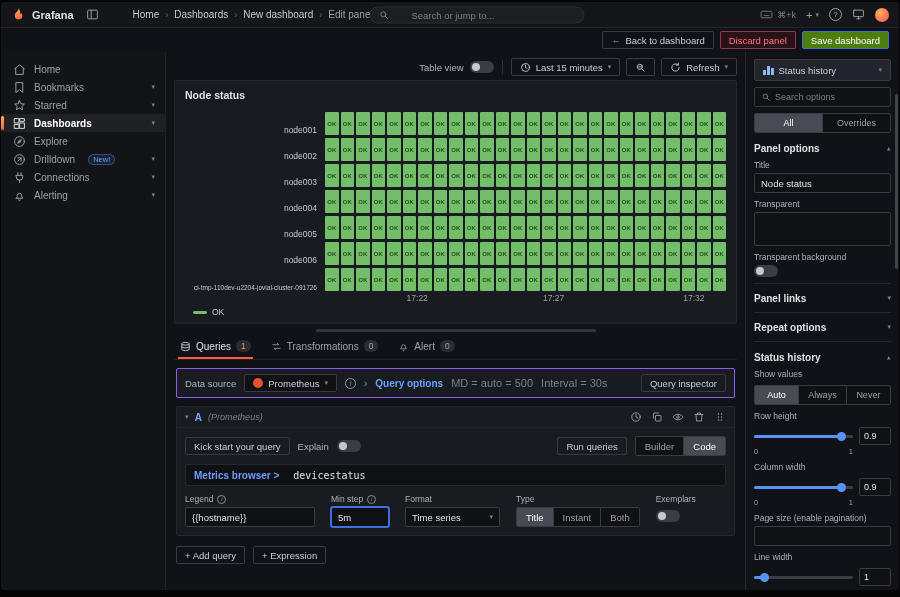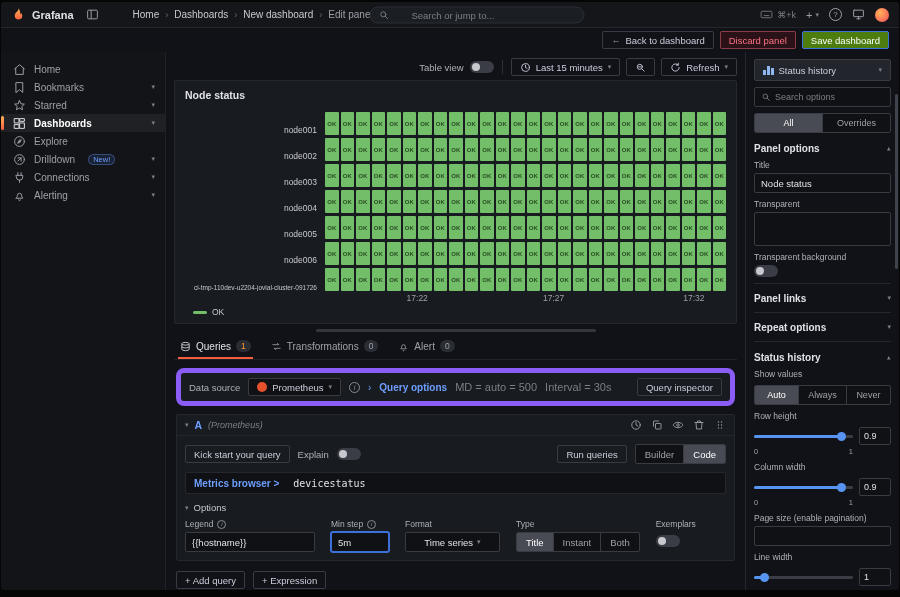--- a/index.html
+++ b/index.html
@@ -75,21 +75,21 @@
   
   .qtabs{display:flex;gap:16px;align-items:flex-end;height:24px;padding:0 4px;border-bottom:1px solid #1f2227;flex:none}
   .qtab{display:flex;align-items:center;gap:5px;font-size:10px;color:#9da0a8;padding:0 2px 5px;border-bottom:2px solid transparent;cursor:pointer}
   .qtab.active{color:#e0e1e6;border-bottom-color:#f55f3e}
   .count{background:#2a2d33;border-radius:8px;padding:0 5px;font-size:8.5px;height:12px;line-height:12px;color:#9da0a8}
   .qtab.active .count{color:#ff9830}
   .tab-ic{display:flex;color:inherit}
 
   
   .query-area{flex:1;padding:8px 2px 0;min-height:0}
-  .ds-row{display:flex;align-items:center;gap:8px;background:#181b1f;border:5px solid #8b5cf6;border-radius:8px;padding:5px 8px}
+  .ds-row{display:flex;align-items:center;gap:8px;background:#181b1f;border:1px solid #8b5cf6;border-radius:2px;padding:5px 8px}
   .ds-label{font-size:9.5px;color:#aeb1b8}
   .ds-select{background:#101114}
   .prom-dot{width:10px;height:10px;border-radius:50%;background:#e6522c;flex:none}
   .info-circle{width:11px;height:11px;border-radius:50%;border:1px solid #8a8e95;display:inline-flex;align-items:center;justify-content:center;flex:none;cursor:pointer}
   .info-circle::after{content:"i";font-size:7px;color:#8a8e95;font-style:italic}
   .info-circle.small{width:9px;height:9px}
   .info-circle.small::after{font-size:6px}
   .qo-chevron{color:#6e9fff;font-size:10px}
   .qo-link{color:#6e9fff;font-size:10px;font-weight:700;cursor:pointer;text-decoration:none}
   .qo-summary{font-size:11px;color:#7b7f87}
@@ -109,21 +109,21 @@
   .seg-cell.active{background:#484b53;color:#fff}
   .qc-querystrip{margin-top:8px;display:flex;align-items:center;gap:14px;background:#101114;border:1px solid #24272e;border-radius:2px;height:22px;padding:0 8px}
   .mb-link{color:#6e9fff;font-size:10px;font-weight:700;cursor:pointer;text-decoration:none;white-space:nowrap}
   .query-text{font-family:"DejaVu Sans Mono","Liberation Mono",monospace;font-size:10px;color:#e0e1e6;cursor:text}
   .qc-options{margin-top:8px}
   .opt-header{display:flex;align-items:center;gap:5px;font-size:9.5px;color:#c7c9cf;cursor:pointer}
   .opt-fields{display:flex;gap:16px;margin-top:6px;align-items:flex-start}
   .field-label{display:flex;align-items:center;gap:4px;font-size:8.5px;color:#aeb1b8;margin-bottom:3px}
   .input{background:#101114;border:1px solid #393b42;border-radius:2px;height:20px;display:flex;align-items:center;gap:4px;padding:0 6px;font-size:9.5px;color:#e0e1e6;cursor:text}
   .input.focused{border-color:#3d71d9;box-shadow:0 0 0 1px #3d71d9}
-  .input.select{cursor:pointer;justify-content:center}
+  .input.select{cursor:pointer;justify-content:space-between}
   .w130{width:130px}.w60{width:58px}.w95{width:95px}
   .add-row{display:flex;gap:8px;margin-top:10px}
 
   
   .options{width:154px;flex:none;border-left:1px solid #24272e;background:#111217;padding:7px 8px;position:relative;overflow:hidden}
   .viz-picker{width:100%;height:22px;background:#22252b;justify-content:flex-start}
   .viz-picker .caret{margin-left:auto}
   .chart-icon{display:inline-flex;gap:1.5px;align-items:flex-end;height:10px}
   .chart-icon i{width:2.5px;background:#8fb8f0;display:block}
   .chart-icon i:nth-child(1){height:5px}.chart-icon i:nth-child(2){height:9px}.chart-icon i:nth-child(3){height:7px}
@@ -676,24 +676,20 @@
               <span class="seg">
                 <span class="seg-cell">Builder</span>
                 <span class="seg-cell active">Code</span>
               </span>
             </div>
             <div class="qc-querystrip">
               <a class="mb-link">Metrics browser &gt;</a>
               <span class="query-text">devicestatus</span>
             </div>
             <div class="qc-options">
-              <div class="opt-header">
-                <span class="caret">▾</span>
-                <span>Options</span>
-              </div>
               <div class="opt-fields">
                 <div class="field">
                   <div class="field-label">
                       <span>Legend</span>
                       <span class="info-circle small"></span>
                     </div>
                   <div class="input w130">{{hostname}}</div>
                 </div>
                 <div class="field">
                   <div class="field-label">

